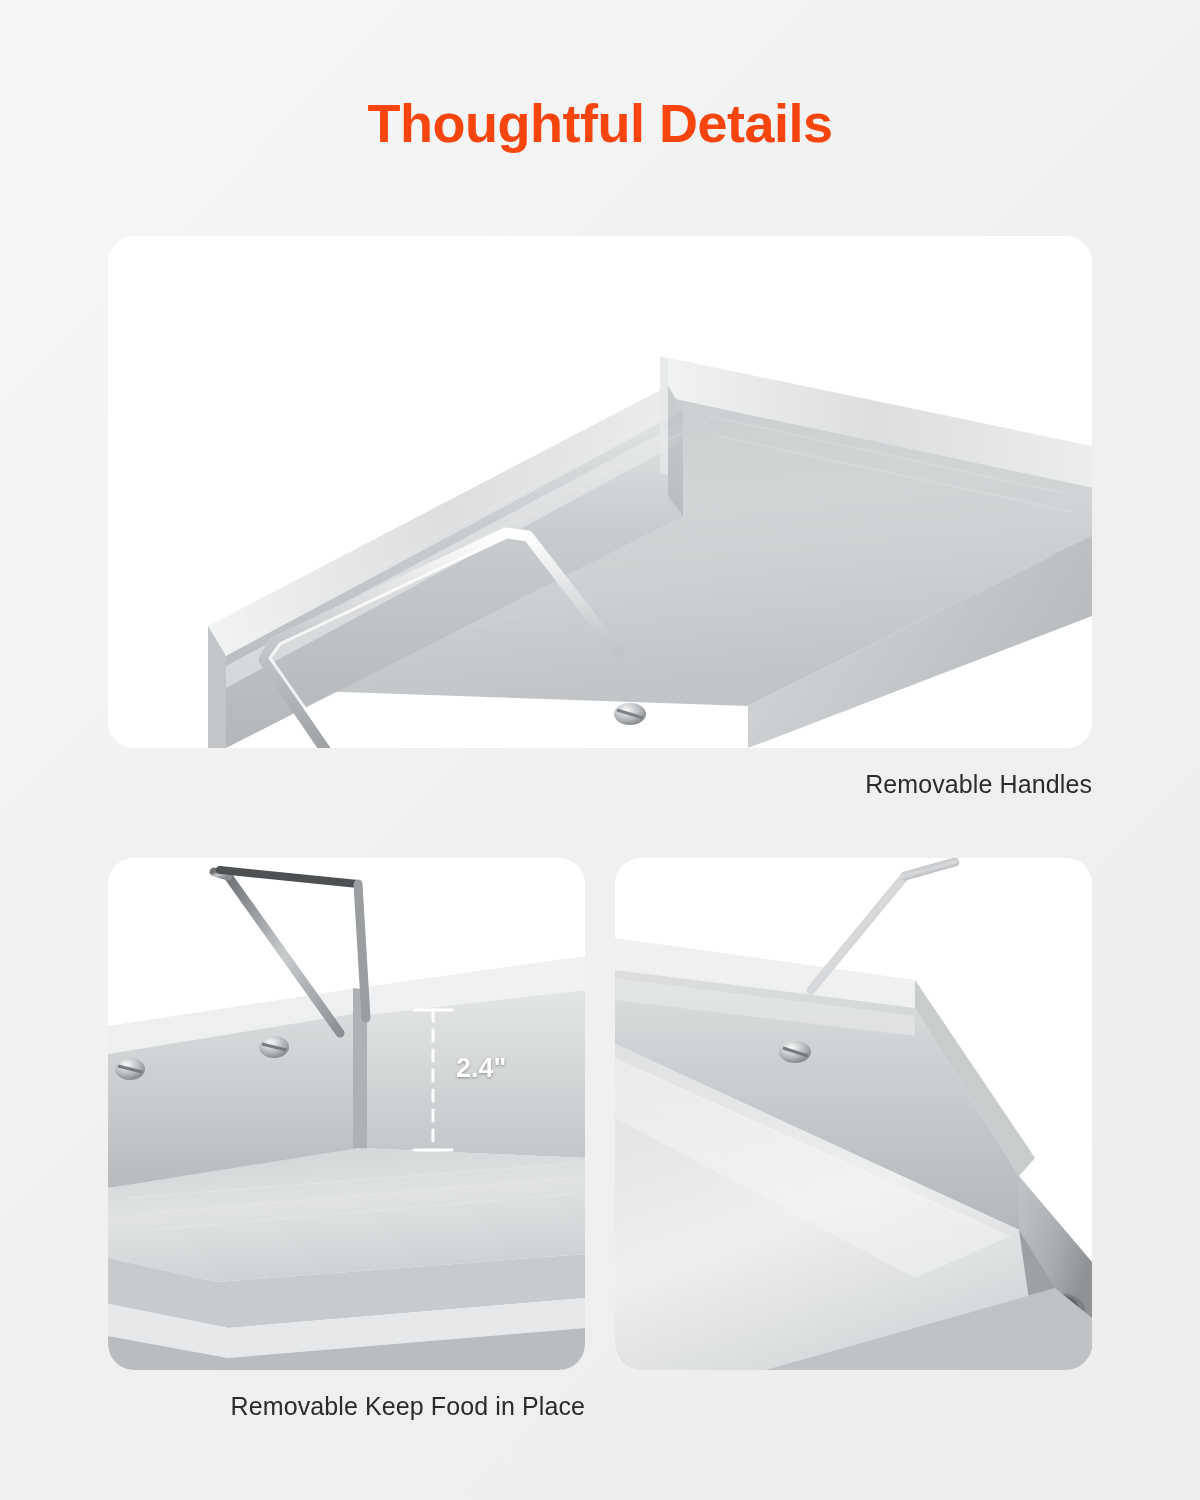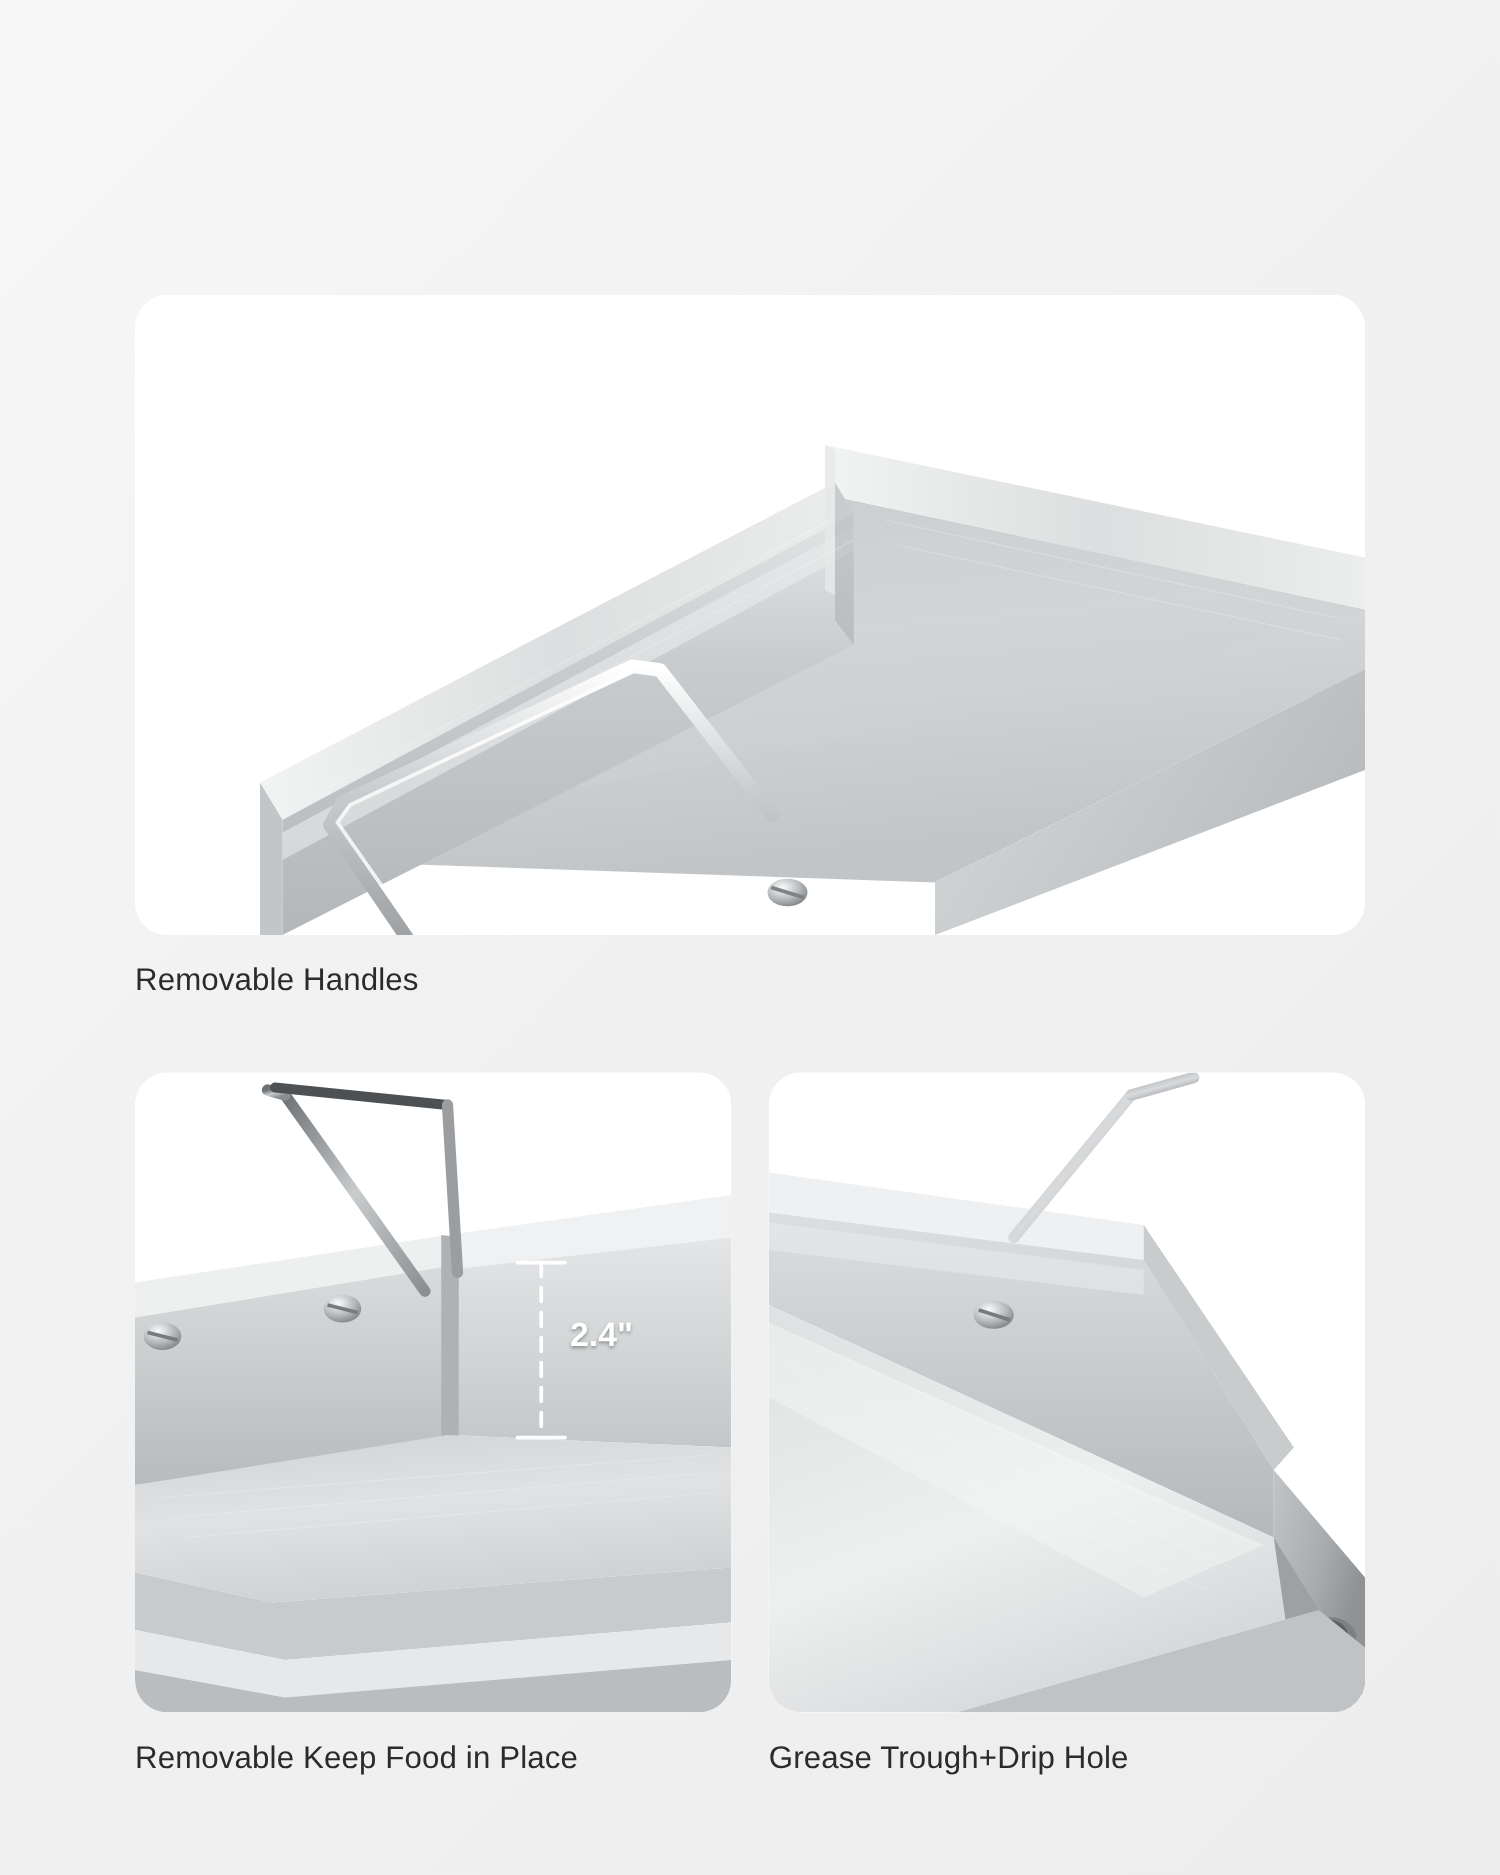--- a/index.html
+++ b/index.html
@@ -52,21 +52,21 @@
   }
   .card-br {
     left: 615px;
     top: 858px;
     width: 477px;
     height: 512px;
   }
 
   .caption {
     position: absolute;
-    text-align: left;
+    text-align: right;
     font-size: 25px;
     color: #2b2b2b;
     letter-spacing: 0.1px;
   }
   .cap-main { left: 108px; top: 770px; width: 984px; }
   .cap-bl   { left: 108px; top: 1392px; width: 477px; }
   .cap-br   { left: 615px; top: 1392px; width: 477px; }
 
   .photo {
     position: absolute;
@@ -81,20 +81,21 @@
     font-weight: bold;
     color: #ffffff;
     text-shadow: 0 1px 3px rgba(0,0,0,.35);
   }
 </style>
 </head>
 <body>
 
 <div class="page">
 
+  <div class="title">Thoughtful Details</div>
 
   <div class="card card-main">
     <div class="photo">
       <svg width="984" height="512" viewBox="0 0 984 512" xmlns="http://www.w3.org/2000/svg">
         <defs>
           <linearGradient id="gFrontWall" x1="0" y1="0" x2="0" y2="1">
             <stop offset="0" stop-color="#e2e4e5"></stop>
             <stop offset="0.35" stop-color="#c9ccce"></stop>
             <stop offset="1" stop-color="#b3b7b9"></stop>
           </linearGradient>
@@ -321,15 +322,14 @@
           <path d="M290 18 L340 4"></path>
         </g>
 
         <g>
           <ellipse cx="180" cy="194" rx="16" ry="11" fill="url(#c_rivet)"></ellipse>
           <path d="M168 190 L193 198" stroke="#777b7e" stroke-width="3"></path>
         </g>
       </svg>
     </div>
   </div>
-  <div class="caption cap-br">Grease Trough+Drip Hole</div>
 
 </div>
 
 </body></html>

